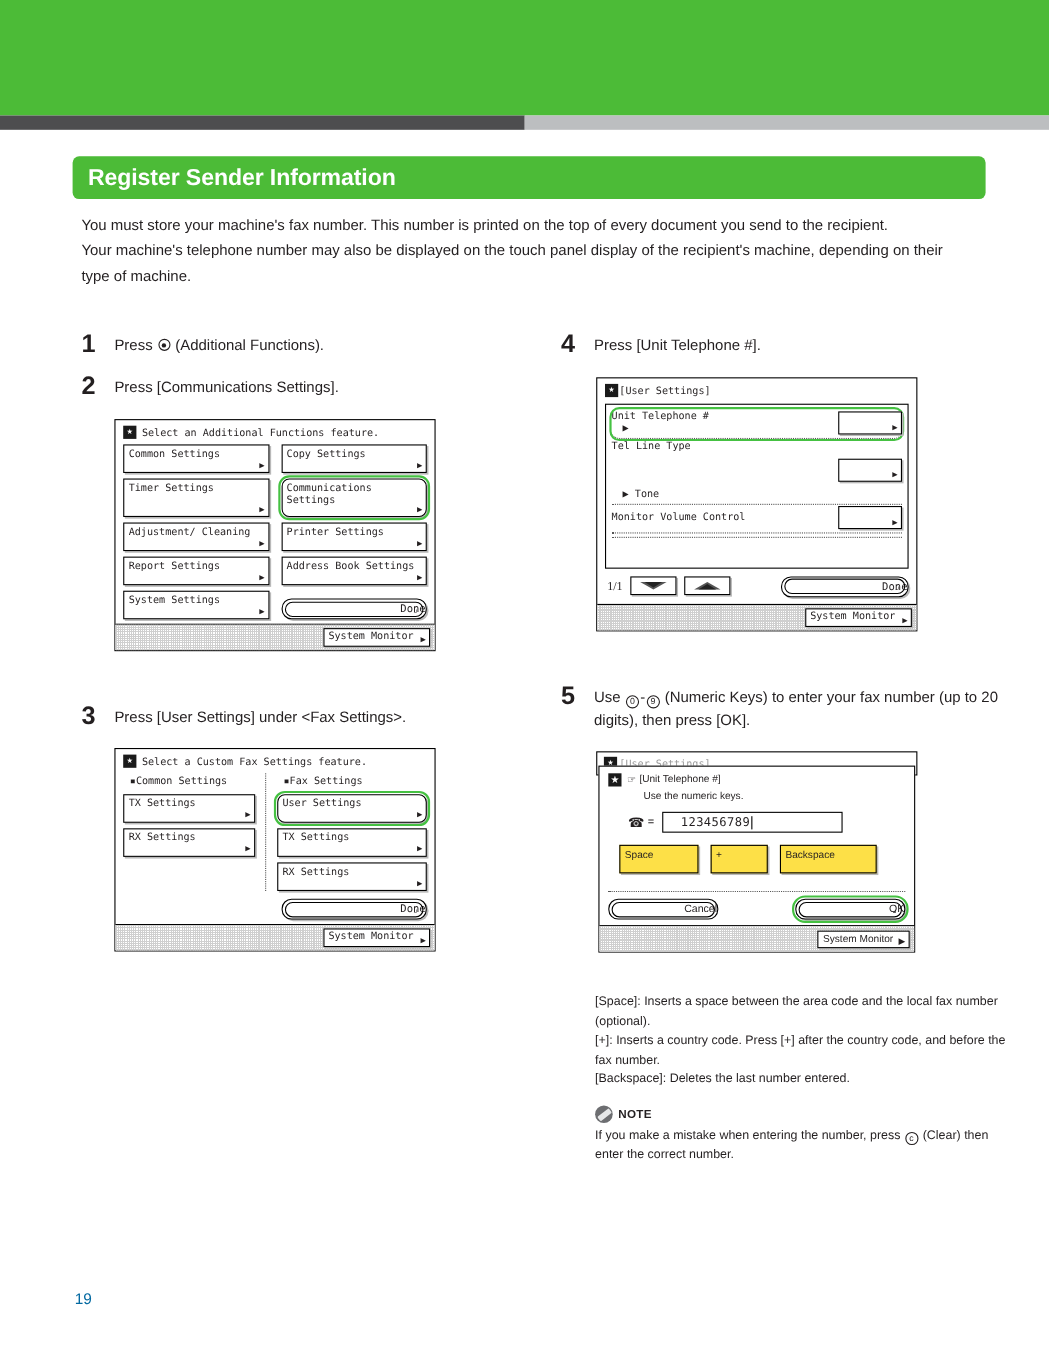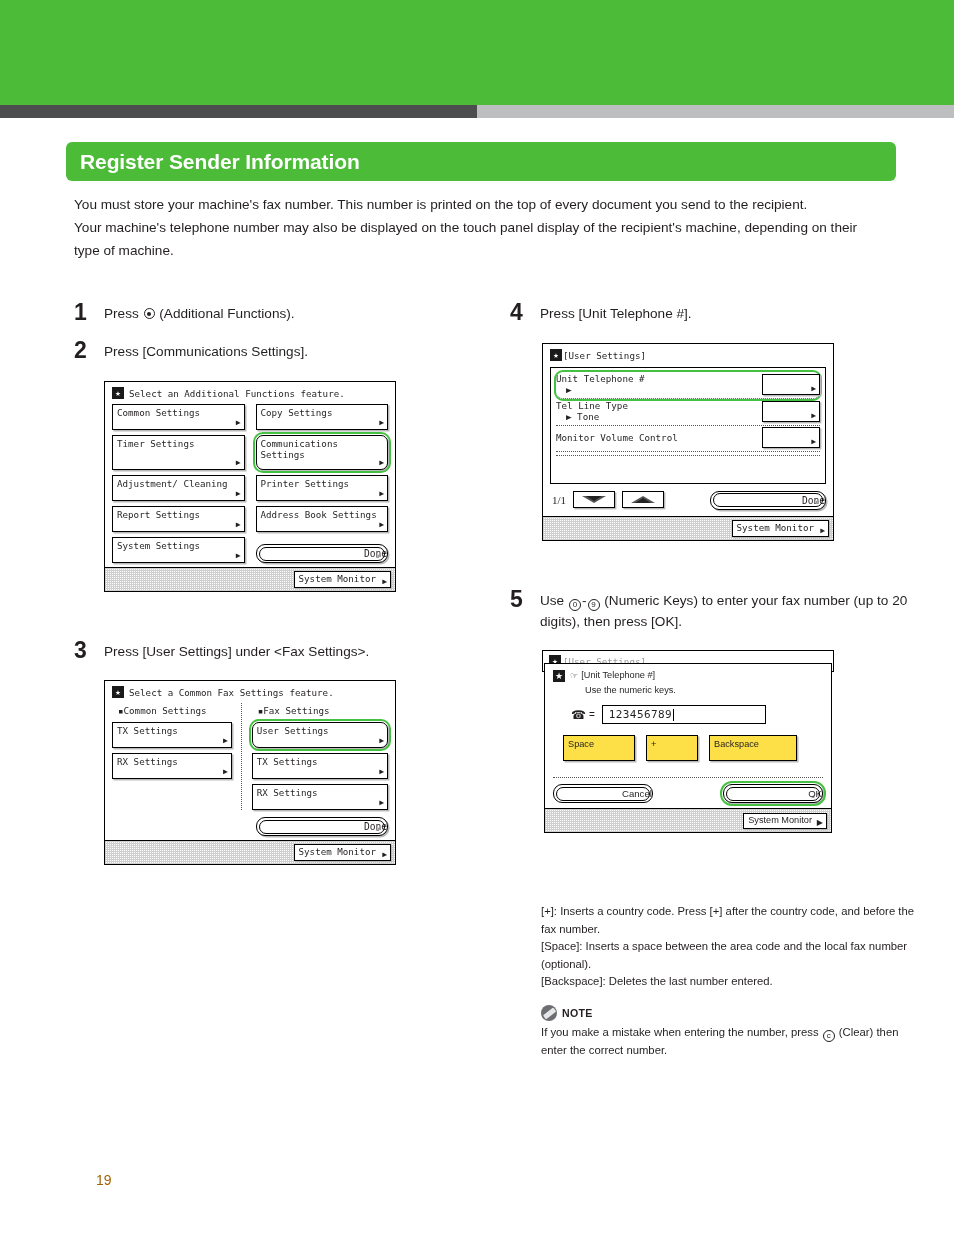--- a/index.html
+++ b/index.html
@@ -156,40 +156,40 @@
   }
 
   .kbtn {
     border:1.2px solid #000; background:#fde047; font-size:9.2px;
     padding:3px 4px 11px 4px; box-shadow:1.5px 1.5px 0 0 #b9b9b9;
     text-align:left;
   }
   .numfield {
     border:1.4px solid #000; background:#fff; height:19px;
     font-family:"DejaVu Sans Mono", monospace; font-size:11px;
-    display:flex; align-items:center; padding:0 6px; letter-spacing:0.4px;
+    display:flex; align-items:center; padding:0 16px; letter-spacing:0.4px;
   }
   .cursor { display:inline-block; width:1px; height:12px; background:#000; margin-left:1px; }
 
   
   .notes { position:absolute; left:541px; top:903px; width:380px; font-size:11.3px; line-height:17.5px; }
   .notes p { margin:0; }
   .note-head { display:flex; align-items:center; gap:5px; margin-top:14px; margin-bottom:2px; }
   .note-icon {
     width:16px; height:16px; border-radius:50%; background:#6d6e71; position:relative;
     display:inline-block; overflow:hidden;
   }
   .note-icon::after{
     content:""; position:absolute; left:2px; top:6px; width:13px; height:4.5px;
     background:#e6e7e8; transform:rotate(-38deg); border-radius:1px;
   }
   .note-label { font-size:10.6px; font-weight:bold; letter-spacing:0.3px; }
 
   
-  .page-num { position:absolute; left:68px; top:1172px; font-size:14px; color:#a16207;margin-left:28px; }
+  .page-num { position:absolute; left:68px; top:1172px; font-size:14px; color:#0369a1; }
 
   .sep { height:14px; }
 </style>
 </head>
 <body>
 
 <div class="top-green"></div>
 <div class="bar-dark"></div>
 <div class="bar-light"></div>
 
@@ -298,21 +298,21 @@
       <div class="step-num">3</div>
       <div class="step-text">Press [User Settings] under &lt;Fax Settings&gt;.</div>
     </div>
 
     <div class="lcd" style="margin:18px 0 0 30px;">
       <div class="lcd-main">
         <div class="lcd-header">
           <span class="af-icon">
               <span>★</span>
             </span>
-          <span>Select a Common Fax Settings feature.</span>
+          <span>Select a Custom Fax Settings feature.</span>
         </div>
 
         <div style="display:flex; gap:0;">
 
           <div style="width:47%; padding-right:9px; border-right:1px dotted #555;">
             <div style="font-size:9.2px; margin:2px 0 6px 6px;">
               ▪<span>Common Settings</span>
             </div>
             <div class="lbtn" style="margin-bottom:5px;">
               <span>TX Settings</span>
@@ -385,21 +385,21 @@
               <div style="padding-left:10px;"><span>▶</span> <span></span></div>
             </div>
             <div class="sbtn">
                 <span class="arr">▶</span>
               </div>
           </div>
 
           <div class="lrow">
             <div class="lbl">
               <span>Tel Line Type</span>
-              <div style="padding-left:10px;"><span>▶</span> <span>Tone</span></div>
+              <div style="padding-left:10px;margin-top:33px;"><span>▶</span> <span>Tone</span></div>
             </div>
             <div class="sbtn">
                 <span class="arr">▶</span>
               </div>
           </div>
 
           <div class="lrow">
             <div class="lbl">
               <span>Monitor Volume Control</span>
             </div>
@@ -513,22 +513,22 @@
             <span>System Monitor</span>
             <span class="arr">▶</span>
           </div>
         </div>
       </div>
     </div>
   </div>
 </div>
 
 <div class="notes">
+  <p>[Space]: Inserts a space between the area code and the local fax number (optional).</p>
   <p>[+]: Inserts a country code. Press [+] after the country code, and before the fax number.</p>
-  <p>[Space]: Inserts a space between the area code and the local fax number (optional).</p>
   <p>[Backspace]: Deletes the last number entered.</p>
 
   <div class="note-head">
     <span class="note-icon"></span>
     <span class="note-label">NOTE</span>
   </div>
   <p>
     <span>If you make a mistake when entering the number, press</span>
     <span class="glyph-clear">c</span>
     <span>(Clear) then enter the correct number.</span>

